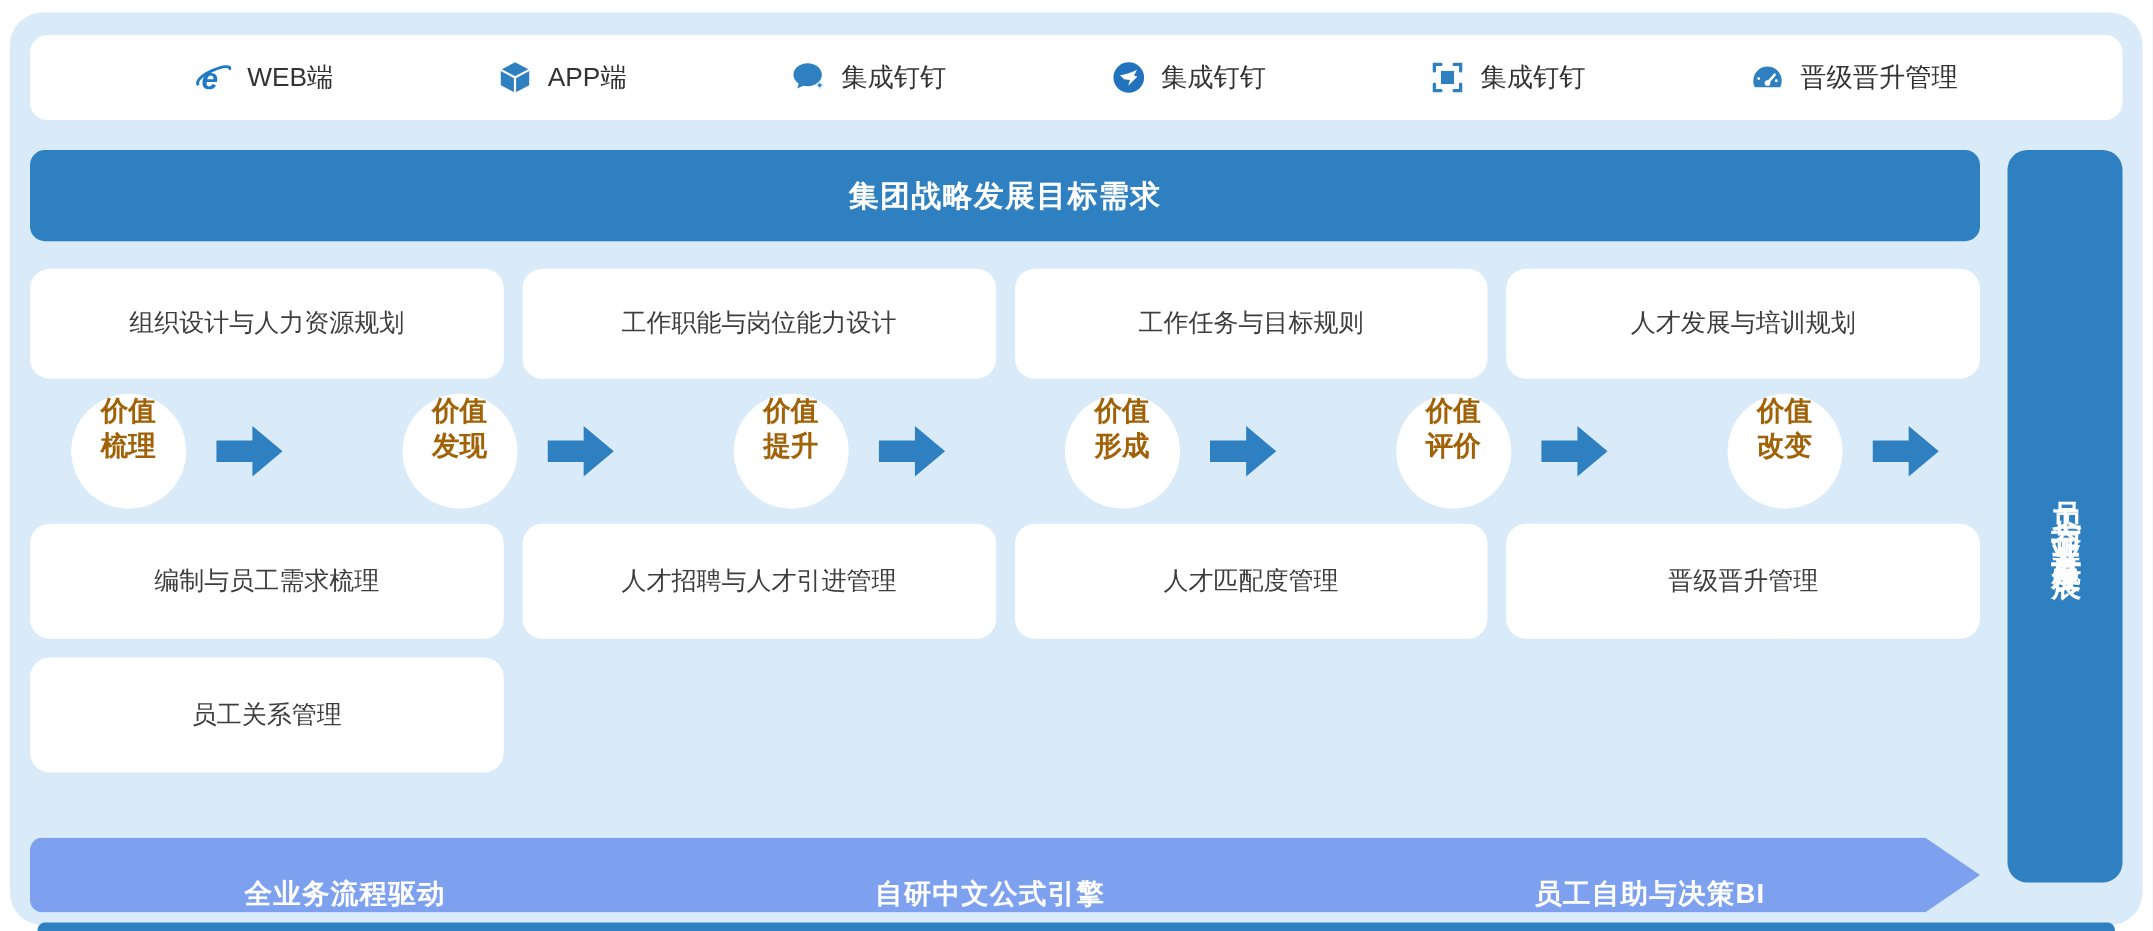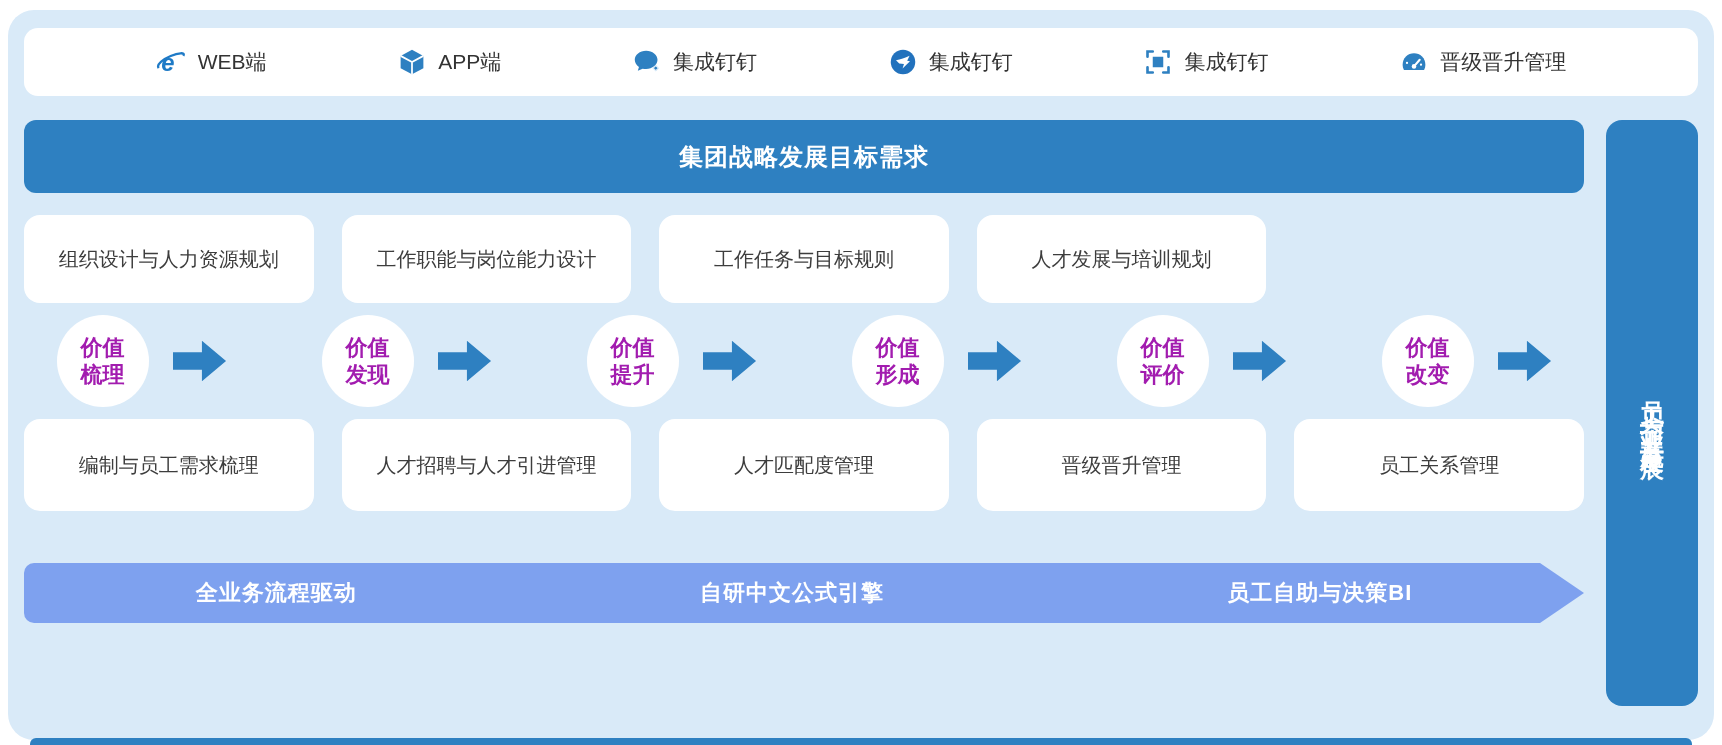--- a/index.html
+++ b/index.html
@@ -28,43 +28,43 @@
   .left-col{flex:1;display:flex;flex-direction:column;min-width:0;}
 
   .banner{
     background:#2e80c1;border-radius:12px;color:#ffffff;
     display:flex;align-items:center;justify-content:center;
     font-weight:bold;font-size:24px;letter-spacing:1px;
   }
   .top-banner{height:73px;flex:0 0 73px;}
   .bottom-banner{height:58px;flex:0 0 58px;margin-top:22px;margin-bottom:34px;border-radius:10px;}
 
-  .cards-row{display:grid;grid-template-columns:repeat(5,1fr);gap:28px;margin-top:22px;}
+  .cards-row{display:grid;grid-template-columns:repeat(4,1fr);gap:15px;margin-top:22px;}
   .cards-row.row2{margin-top:12px;}
   .card{
     height:88px;background:#fff;border-radius:16px;
     display:flex;align-items:center;justify-content:center;text-align:center;
     font-size:20px;color:#3d3d3d;line-height:1.45;padding:0 16px;box-sizing:border-box;
   }
   .row2 .card{height:92px;}
 
   .chain-row{display:grid;grid-template-columns:repeat(6,1fr);gap:30px;margin-top:12px;}
   .chain-cell{display:flex;align-items:center;justify-content:center;gap:24px;height:92px;}
   .circle{
     width:92px;height:92px;border-radius:50%;background:#fff;flex:0 0 92px;
-    display:flex;flex-direction:column;align-items:center;justify-content:center;
-    color:#a21caf;font-weight:bold;font-size:22px;line-height:1.25;
+    display:flex;flex-direction:column;align-items:center;
+    color:#a16207;font-weight:bold;font-size:22px;line-height:1.25;
   }
   .flow-arrow{flex:0 0 54px;}
 
   .arrow-banner{
     margin-top:52px;height:60px;flex:0 0 60px;
     background:#7ea1ef;border-radius:10px 0 0 10px;
     clip-path:polygon(0 0, calc(100% - 44px) 0, 100% 50%, calc(100% - 44px) 100%, 0 100%);
-    display:flex;align-items:center;justify-content:space-around;
+    display:flex;align-items:flex-end;justify-content:space-around;
     color:#fff;font-weight:bold;font-size:22px;letter-spacing:1px;
   }
 
   .right-banner{
     width:92px;flex:0 0 92px;margin-left:22px;margin-bottom:34px;
     background:#2e80c1;border-radius:16px;
     display:flex;align-items:center;justify-content:center;
   }
   .right-banner span{
     writing-mode:vertical-lr;text-orientation:upright;

